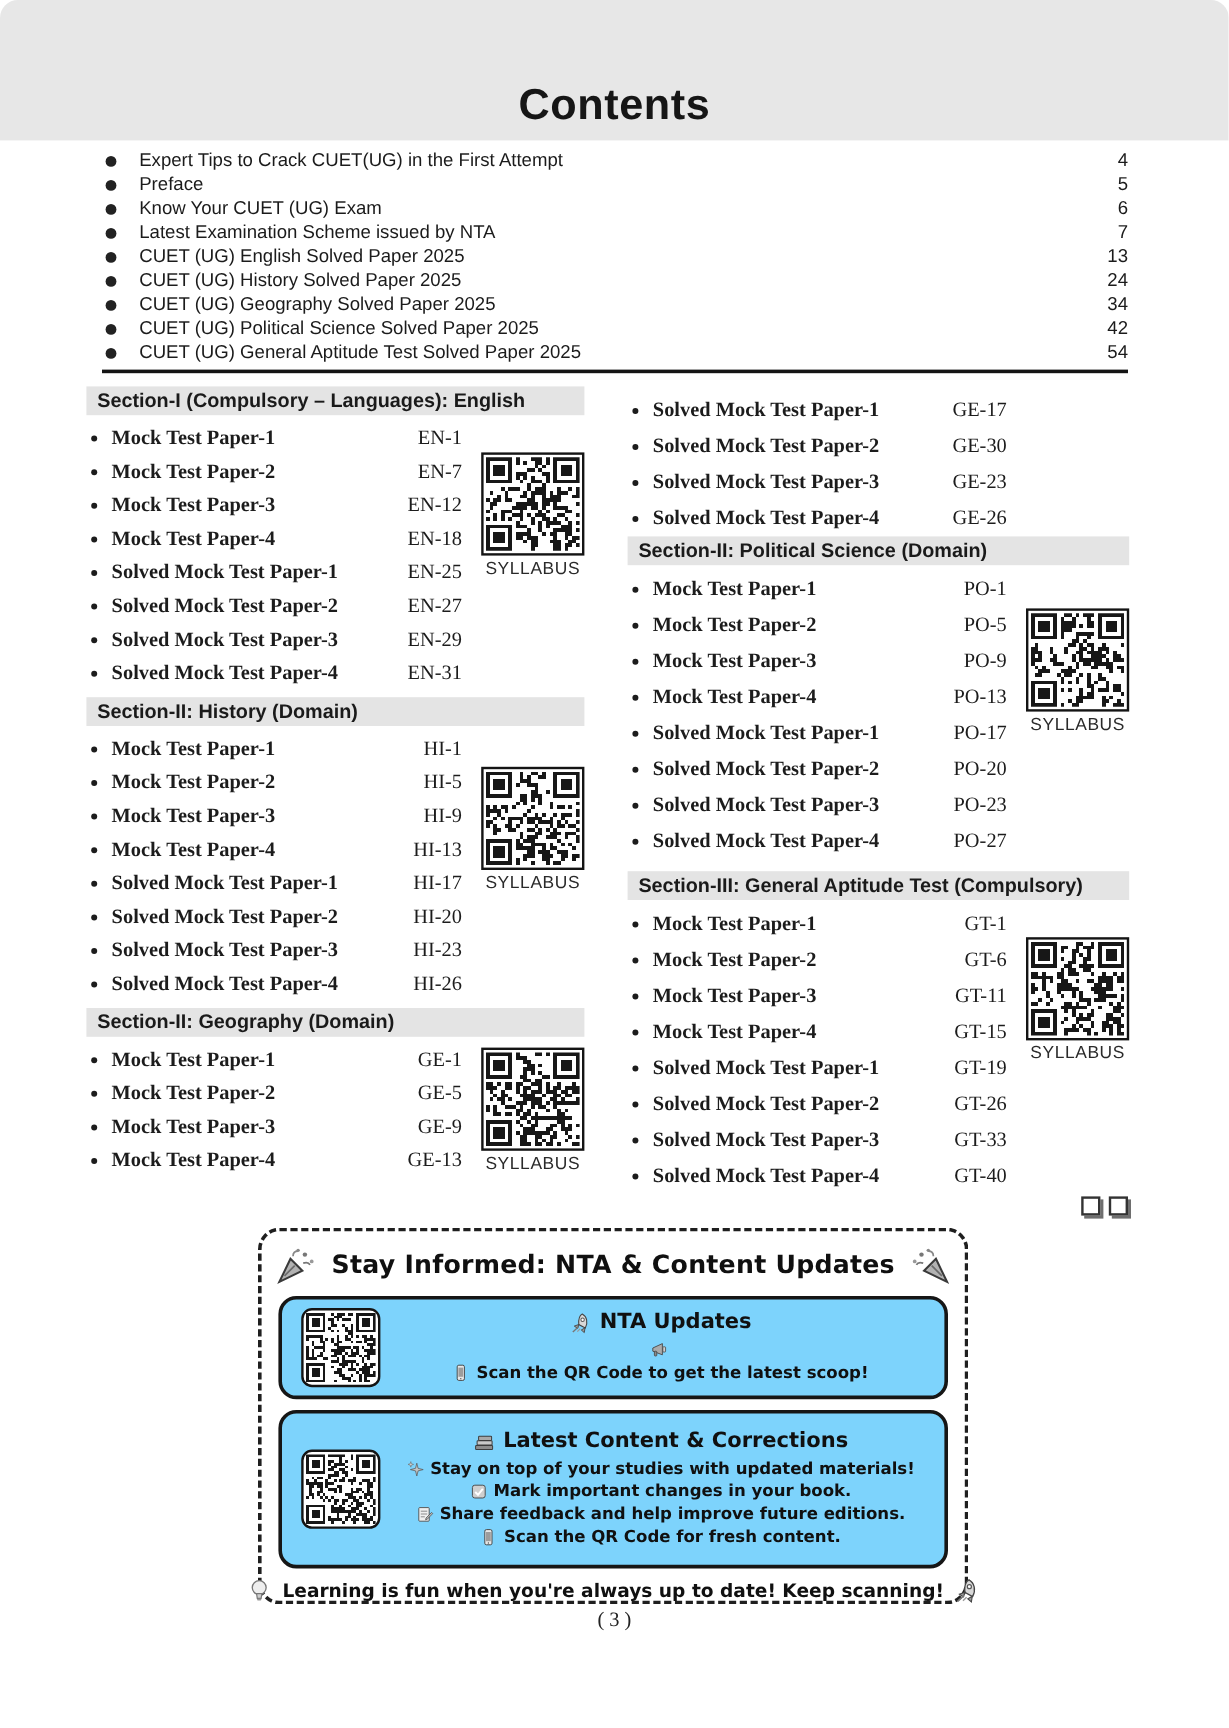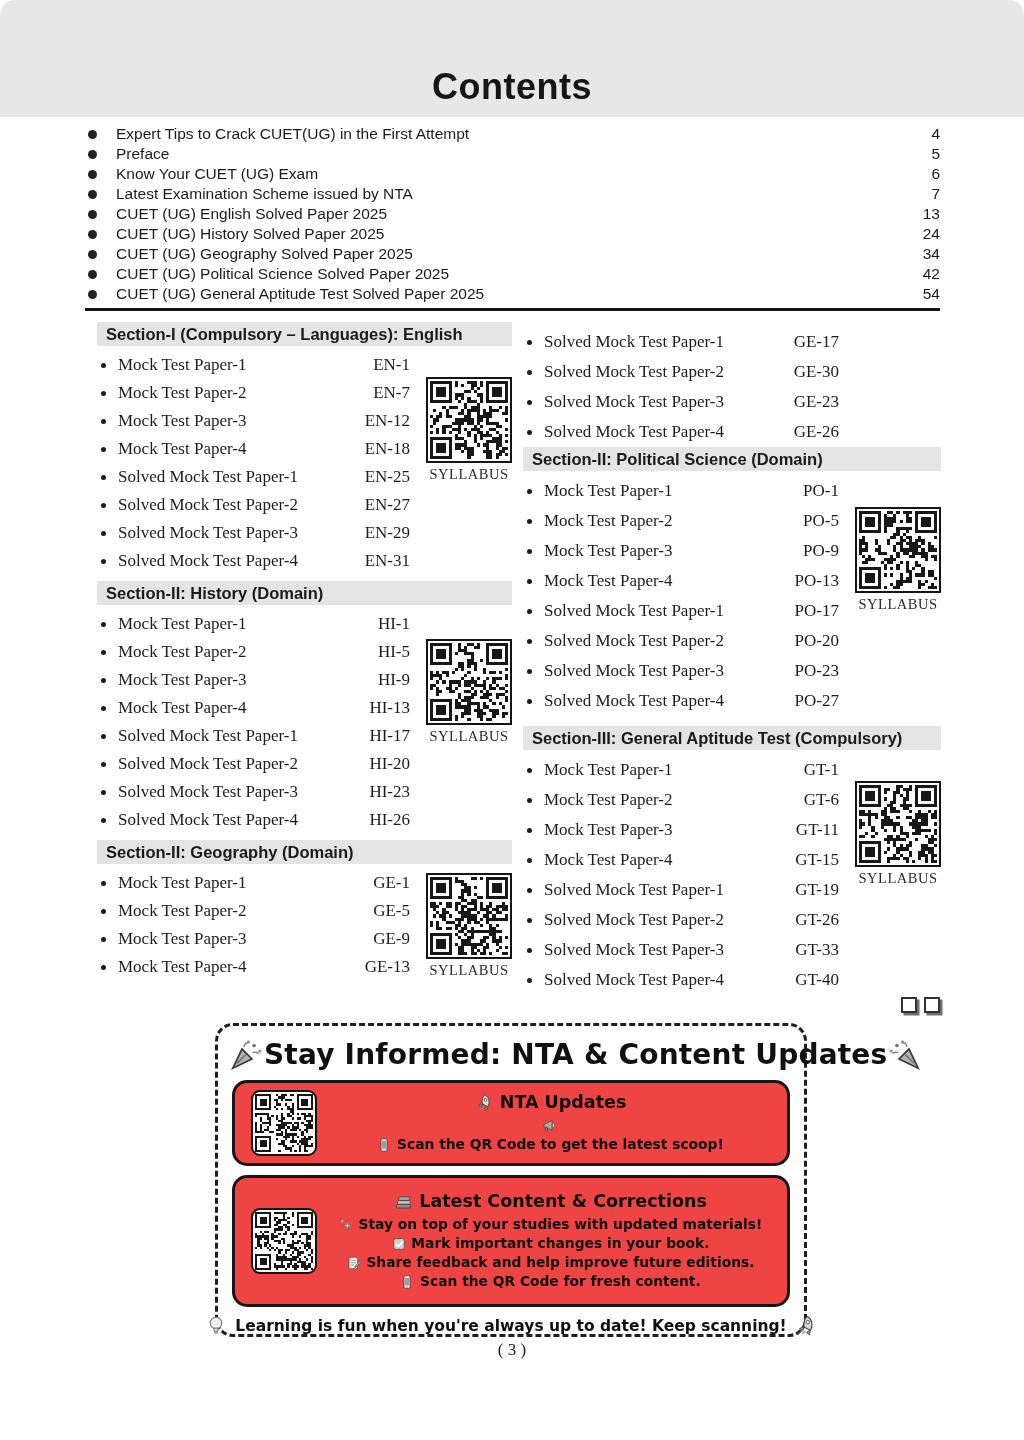--- a/index.html
+++ b/index.html
@@ -15,60 +15,60 @@
   .front-list{position:absolute;left:85px;top:124px;width:855px;list-style:none;margin:0;padding:0;}
   .front-row{display:flex;align-items:center;height:20px;font-size:15.5px;}
   .front-row .fdot{width:9px;height:9px;border-radius:50%;background:#222;margin:0 19px 0 3px;flex:none;}
   .front-row .flbl{flex:1;white-space:nowrap;}
   .front-row .fpg{width:46px;text-align:right;}
 
   .rule{position:absolute;left:85px;top:308px;width:855px;height:3px;background:#141414;}
 
   
   .col{position:absolute;top:322px;}
-  #col-left{left:97px;width:415px;}
+  #col-left{left:72px;width:415px;}
   #col-right{left:523px;width:418px;}
   .block{margin:0;}
   #col-left .block + .block{margin-top:6px;}
   #col-right .block:nth-child(3){margin-top:10px;}
   .sec-header{background:#e4e4e4;height:24px;line-height:24px;padding-left:9px;
               font-weight:bold;font-size:16.5px;color:#1a1a1a;white-space:nowrap;}
   .sec-body{position:relative;padding-top:5px;}
   .rows{list-style:none;margin:0;padding:0 102px 0 0;}
   .row{display:flex;align-items:center;font-family:"Liberation Serif",serif;font-size:17px;color:#1c1c1c;}
   #col-left .row{height:28px;}
   #col-right .row{height:30px;}
   .row .bullet{width:5px;height:5px;border-radius:50%;background:#1c1c1c;margin:0 12px 0 4px;flex:none;}
-  .row .lbl{flex:1;white-space:nowrap;}
+  .row .lbl{flex:1;white-space:nowrap;font-weight:bold;}
   .row .ref{width:60px;text-align:right;white-space:nowrap;}
 
   
-  .qrwrap{position:absolute;right:-3px;width:92px;text-align:center;font-family:Liberation Serif, serif;}
+  .qrwrap{position:absolute;right:-3px;width:92px;text-align:center;}
   #col-left .block:nth-child(1) .qrwrap{top:31px;}
   #col-left .block:nth-child(2) .qrwrap{top:34px;}
   #col-left .block:nth-child(3) .qrwrap{top:9px;}
   #col-right .block:nth-child(2) .qrwrap{top:36px;}
   #col-right .block:nth-child(3) .qrwrap{top:31px;}
   .qr-main{width:78px;height:78px;border:2px solid #141414;padding:2px;background:#fff;margin:0 auto;}
   .qr svg{display:block;width:100%;height:100%;}
   .qr-label{margin-top:3px;font-size:14.5px;letter-spacing:.5px;color:#2a2a2a;}
 
   
   .end-mark{position:absolute;right:84px;top:997px;display:flex;gap:7px;}
   .end-mark i{display:block;width:12px;height:12px;border:2px solid #333;background:#fff;
               box-shadow:2.5px 2.5px 0 #6e6e6e;}
 
   
   .stay-box{position:absolute;left:215px;top:1023px;width:586px;height:308px;
             border:3px dashed #1f1f1f;border-radius:18px;background:#fff;
             font-family:"DejaVu Sans",sans-serif;color:#101010;}
   .stay-title-row{display:flex;align-items:center;justify-content:space-between;
                   padding:6px 12px 2px 12px;height:44px;}
-  .stay-title{font-size:28px;font-weight:800;letter-spacing:.2px;white-space:nowrap;}
-  .inner-box{margin:2px 14px 0 14px;border:3px solid #161616;border-radius:15px;background:#ef4444;
+  .stay-title{font-size:21px;font-weight:800;letter-spacing:.2px;white-space:nowrap;}
+  .inner-box{margin:2px 14px 0 14px;border:3px solid #161616;border-radius:15px;background:#7dd3fc;
              display:flex;align-items:center;padding:6px 10px;box-sizing:border-box;}
   .inner-box.first{height:86px;}
   .inner-box.second{height:132px;margin-top:9px;}
   .qr-round{flex:none;width:58px;height:58px;border:2.5px solid #141414;border-radius:9px;
             padding:2px;background:#fff;margin:0 6px;}
   .inner-text{flex:1;text-align:center;}
   .inner-title{font-size:17.5px;font-weight:800;margin-bottom:3px;white-space:nowrap;}
   .inner-line{font-size:13.8px;font-weight:600;line-height:19px;white-space:nowrap;}
   .inner-line b{font-weight:800;}
   .tagline{display:flex;align-items:center;justify-content:center;gap:7px;margin-top:7px;

